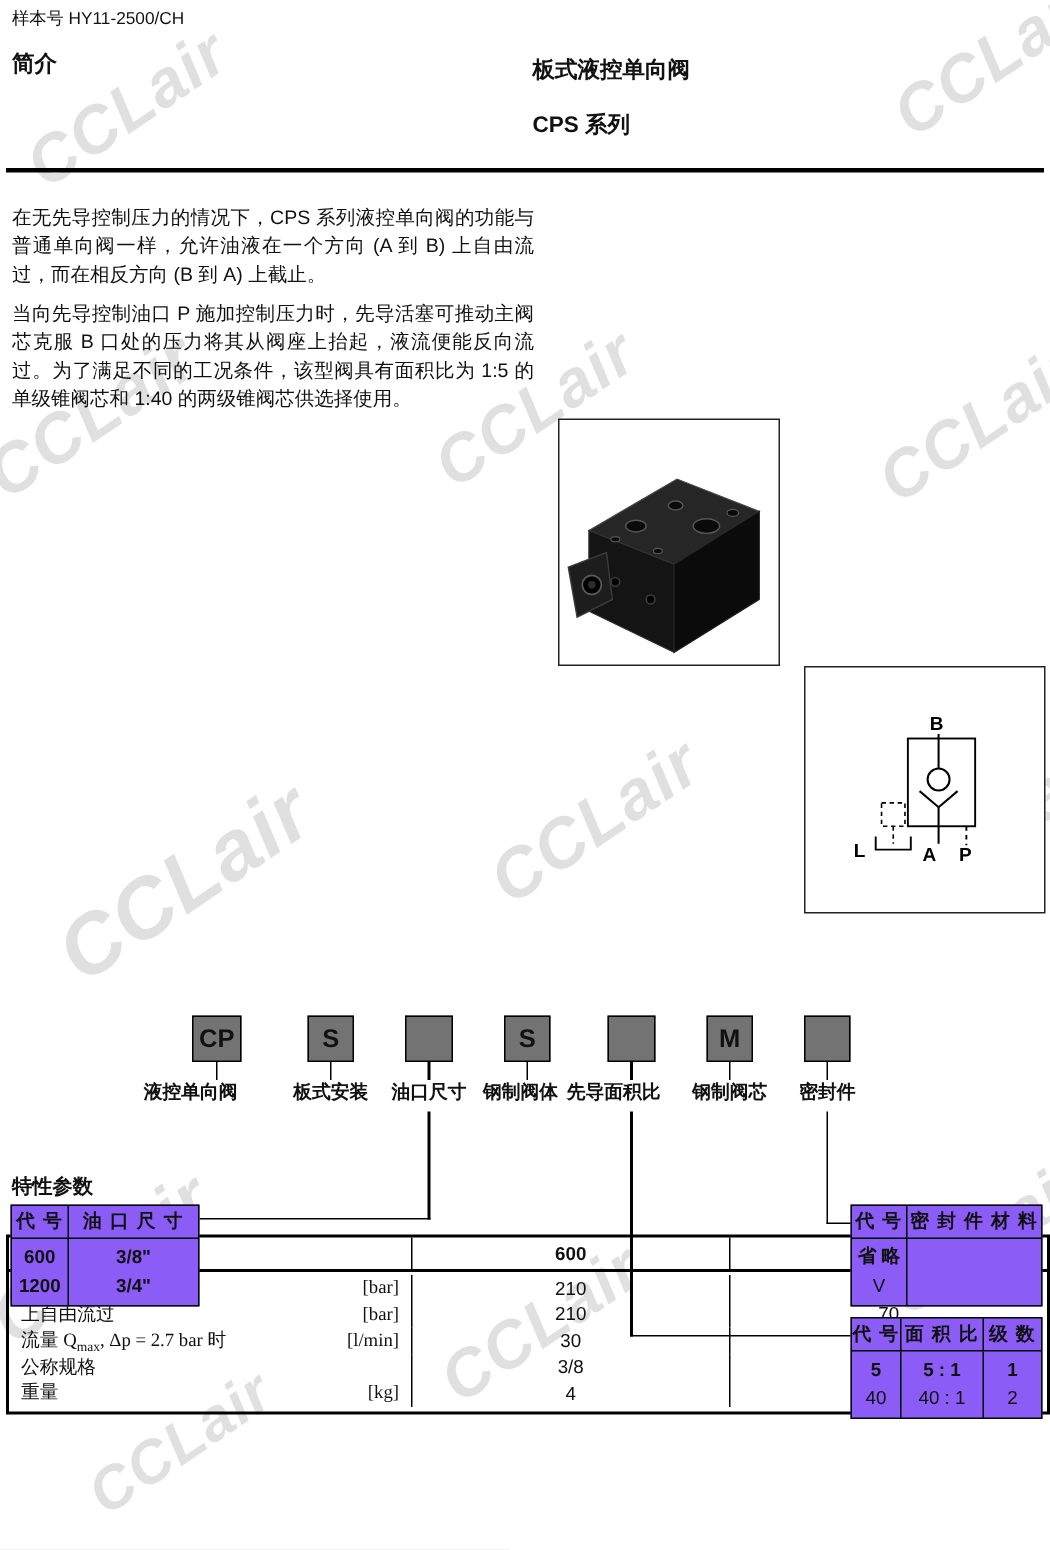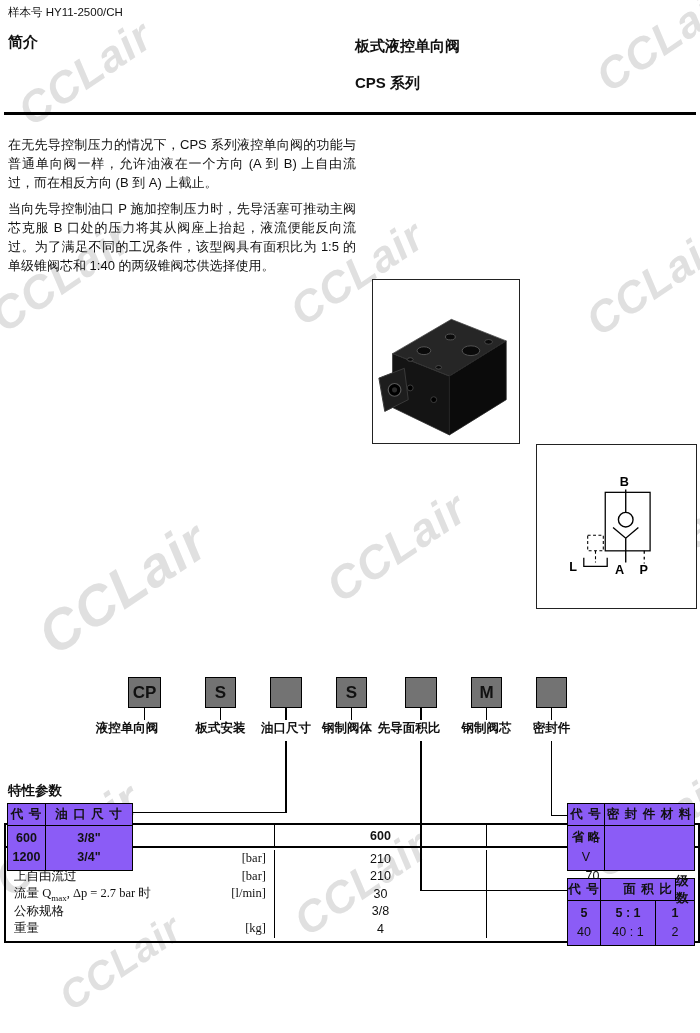--- a/index.html
+++ b/index.html
@@ -231,21 +231,21 @@
       <div class="mt-col br" style="width:37px;">
         <div class="mt-cell b">省 略</div>
         <div class="mt-cell">V</div>
       </div>
     </div>
   </div>
 
   <div class="mini-table z" style="left:567px;top:878px;width:128px;">
     <div class="mt-head">
       <div class="br" style="width:33px;">代 号</div>
-      <div class="br" style="width:55px;margin-left:20px;">面 积 比</div>
+      <div class="br" style="width:55px;">面 积 比</div>
       <div style="flex:1;">级 数</div>
     </div>
     <div class="mt-body">
       <div class="mt-col br" style="width:33px;">
         <div class="mt-cell b">5</div>
         <div class="mt-cell">40</div>
       </div>
       <div class="mt-col br" style="width:55px;">
         <div class="mt-cell b">5 : 1</div>
         <div class="mt-cell">40 : 1</div>

